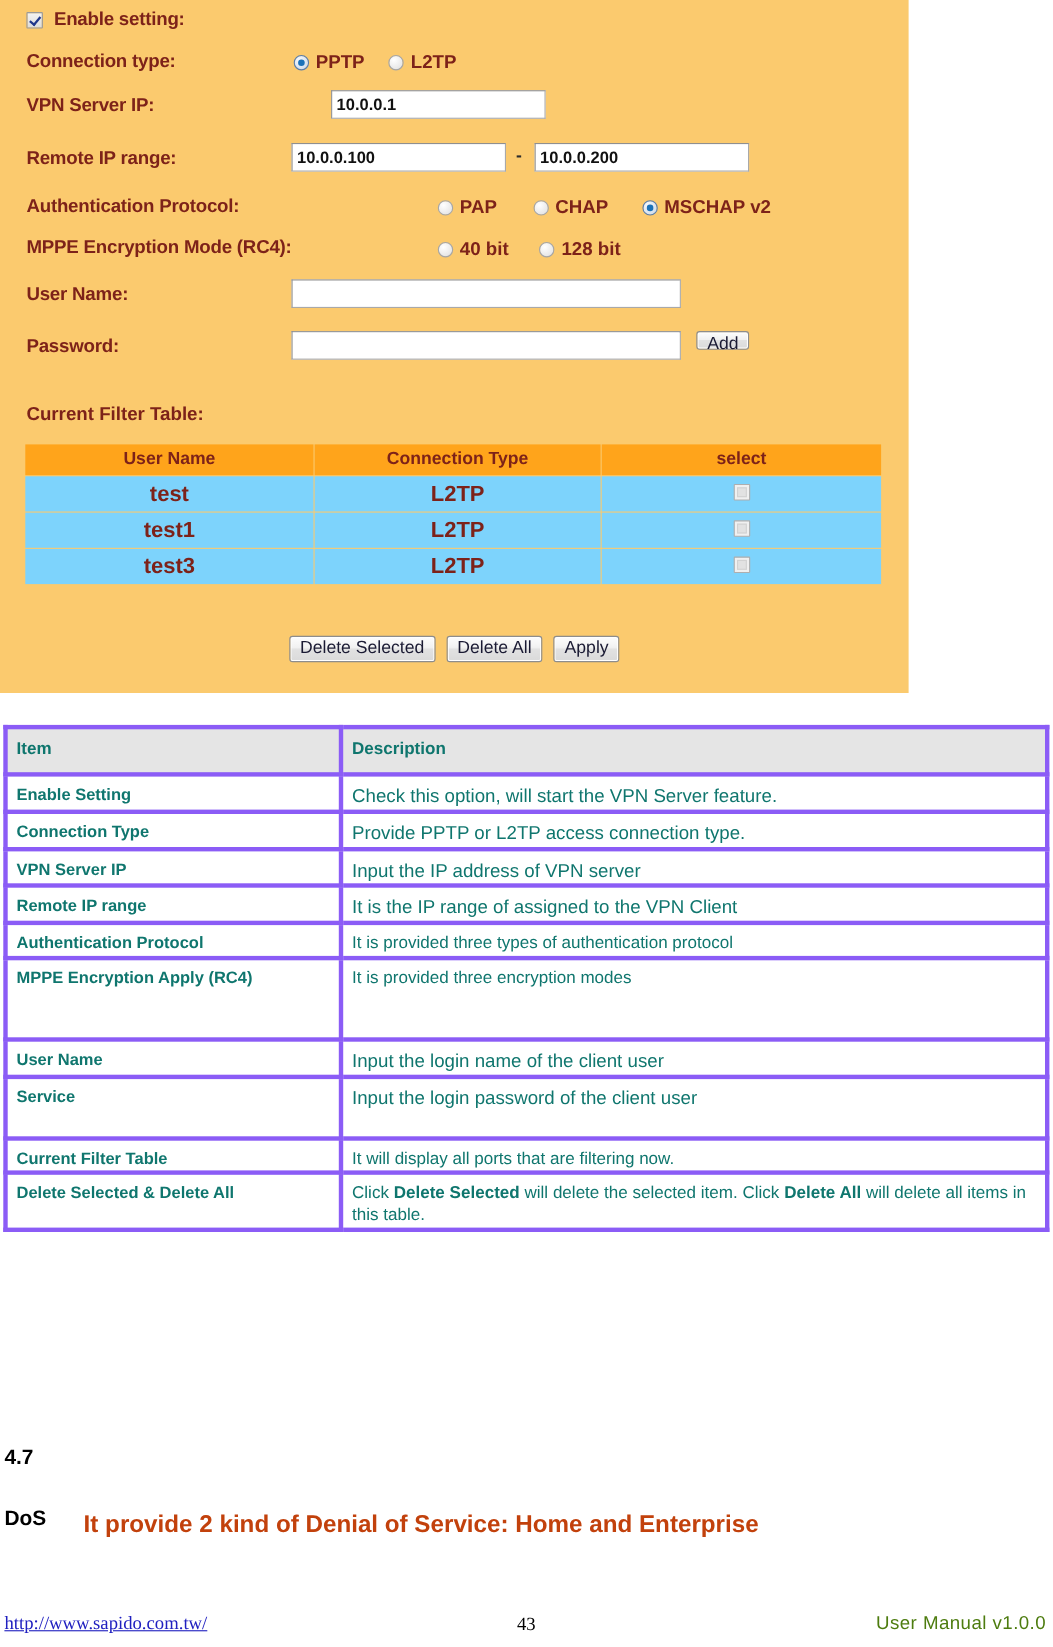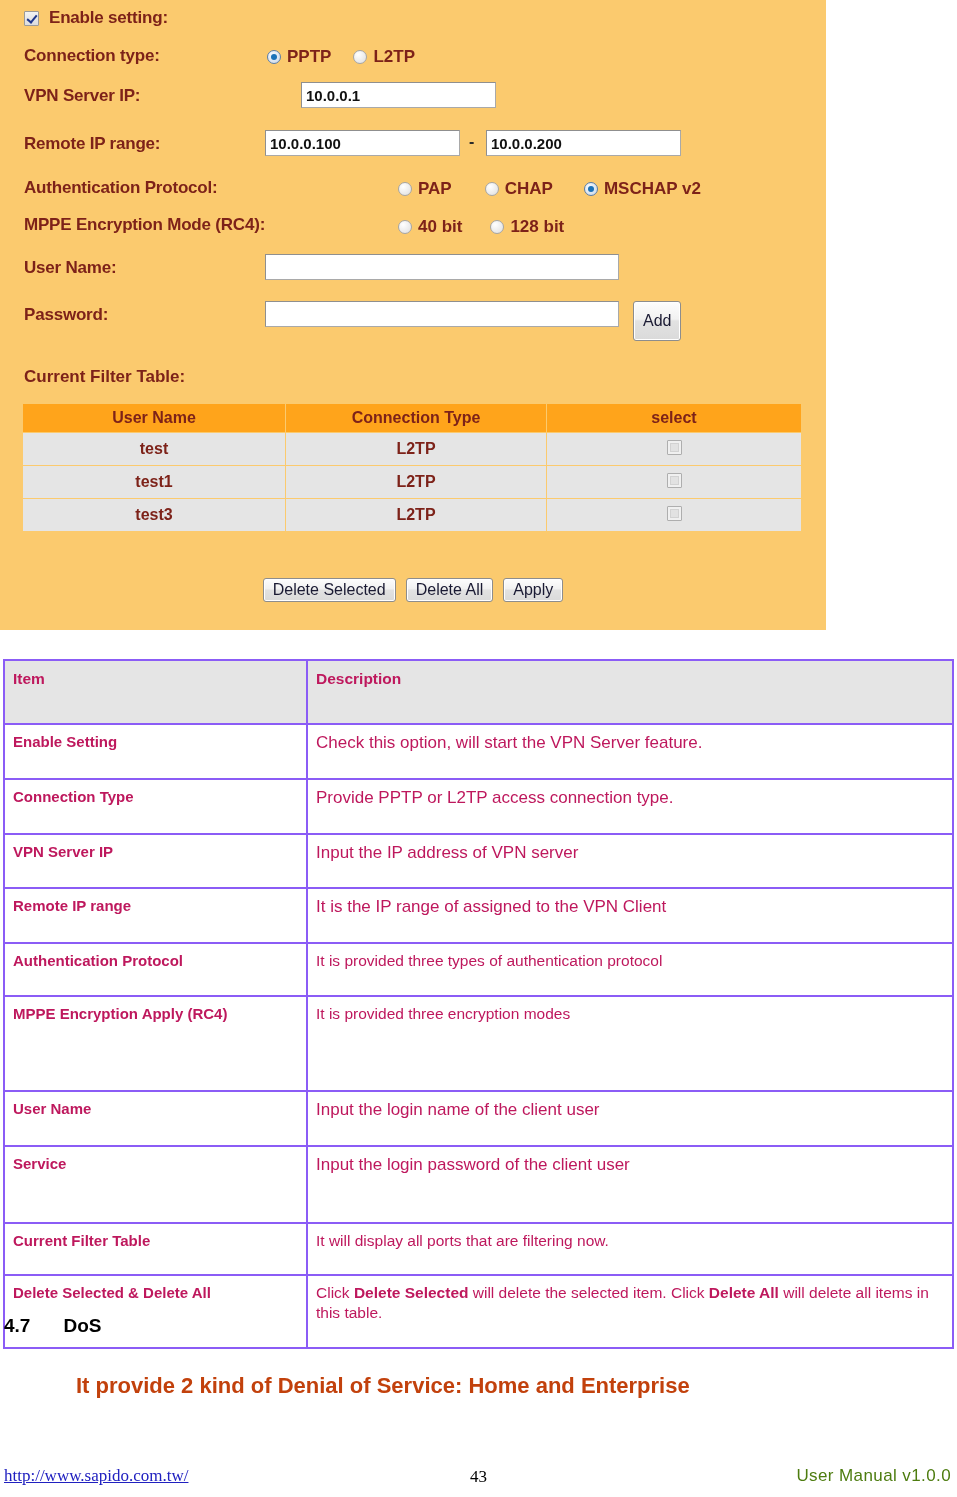--- a/index.html
+++ b/index.html
@@ -164,23 +164,23 @@
   }
   .filter-table th {
     background: #ffa41b;
     color: #7d2219;
     font-size: 16px;
     font-weight: bold;
     height: 26px;
     text-align: center;
   }
   .filter-table td {
-    background: #e5e5e5;
+    background: #7dd3fc;
     color: #7d2219;
-    font-size: 16px;
+    font-size: 20px;
     font-weight: bold;
     height: 30px;
     text-align: center;
   }
   .btn-row {
     position: absolute;
     left: 0; top: 578px;
     width: 826px;
     display: flex;
     justify-content: center;
@@ -190,25 +190,25 @@
   
   .desc-table {
     position: absolute;
     left: 3px;
     top: 659px;
     width: 951px;
     border-collapse: collapse;
     table-layout: fixed;
   }
   .desc-table th, .desc-table td {
-    border: 2px solid #8b5cf6;
+    border: 4px solid #8b5cf6;
     vertical-align: top;
-    padding: 7px 9px 24px 8px;
+    padding: 7px 9px 1px 8px;
     font-size: 15.5px;
-    color: #be185d;
+    color: #0f766e;
     line-height: 1.28;
   }
   .desc-table thead th {
     background: #e5e5e5;
     font-weight: bold;
     text-align: left;
     height: 30px;
     padding-top: 8px;
   }
   .desc-table td.item {
@@ -225,20 +225,21 @@
   
   .section-head {
     position: absolute;
     left: 4px;
     top: 1315px;
     font-size: 19px;
     font-weight: bold;
     color: #000;
     display: flex;
     gap: 33px;
+    flex-direction: column;
   }
   .section-sub {
     position: absolute;
     left: 40px;
     top: 1373px;
     font-size: 22px;
     font-weight: bold;
     color: #c2410c;
     margin-left: 36px;
   }
@@ -344,21 +345,21 @@
 
   <div class="form-row" style="left:24px; top:258px;">
     <span class="fld-label">User Name:</span>
   </div>
   <input class="tinput" style="position: absolute; left: 265px; top: 254px; width: 354px;" value="">
 
   <div class="form-row" style="left:24px; top:305px;">
     <span class="fld-label">Password:</span>
   </div>
   <input class="tinput" type="password" style="position: absolute; left: 265px; top: 301px; width: 354px;" value="">
-  <button class="btn" style="position:absolute; left:633px; top:301px; height:40px;">Add</button>
+  <button class="btn" style="position:absolute; left:633px; top:301px; height:17px;">Add</button>
 
   <div class="cft-title">Current Filter Table:</div>
 
   <table class="filter-table">
     <thead>
       <tr>
         <th style="width:260px;">User Name</th>
         <th style="width:258px;">Connection Type</th>
         <th>select</th>
       </tr>

